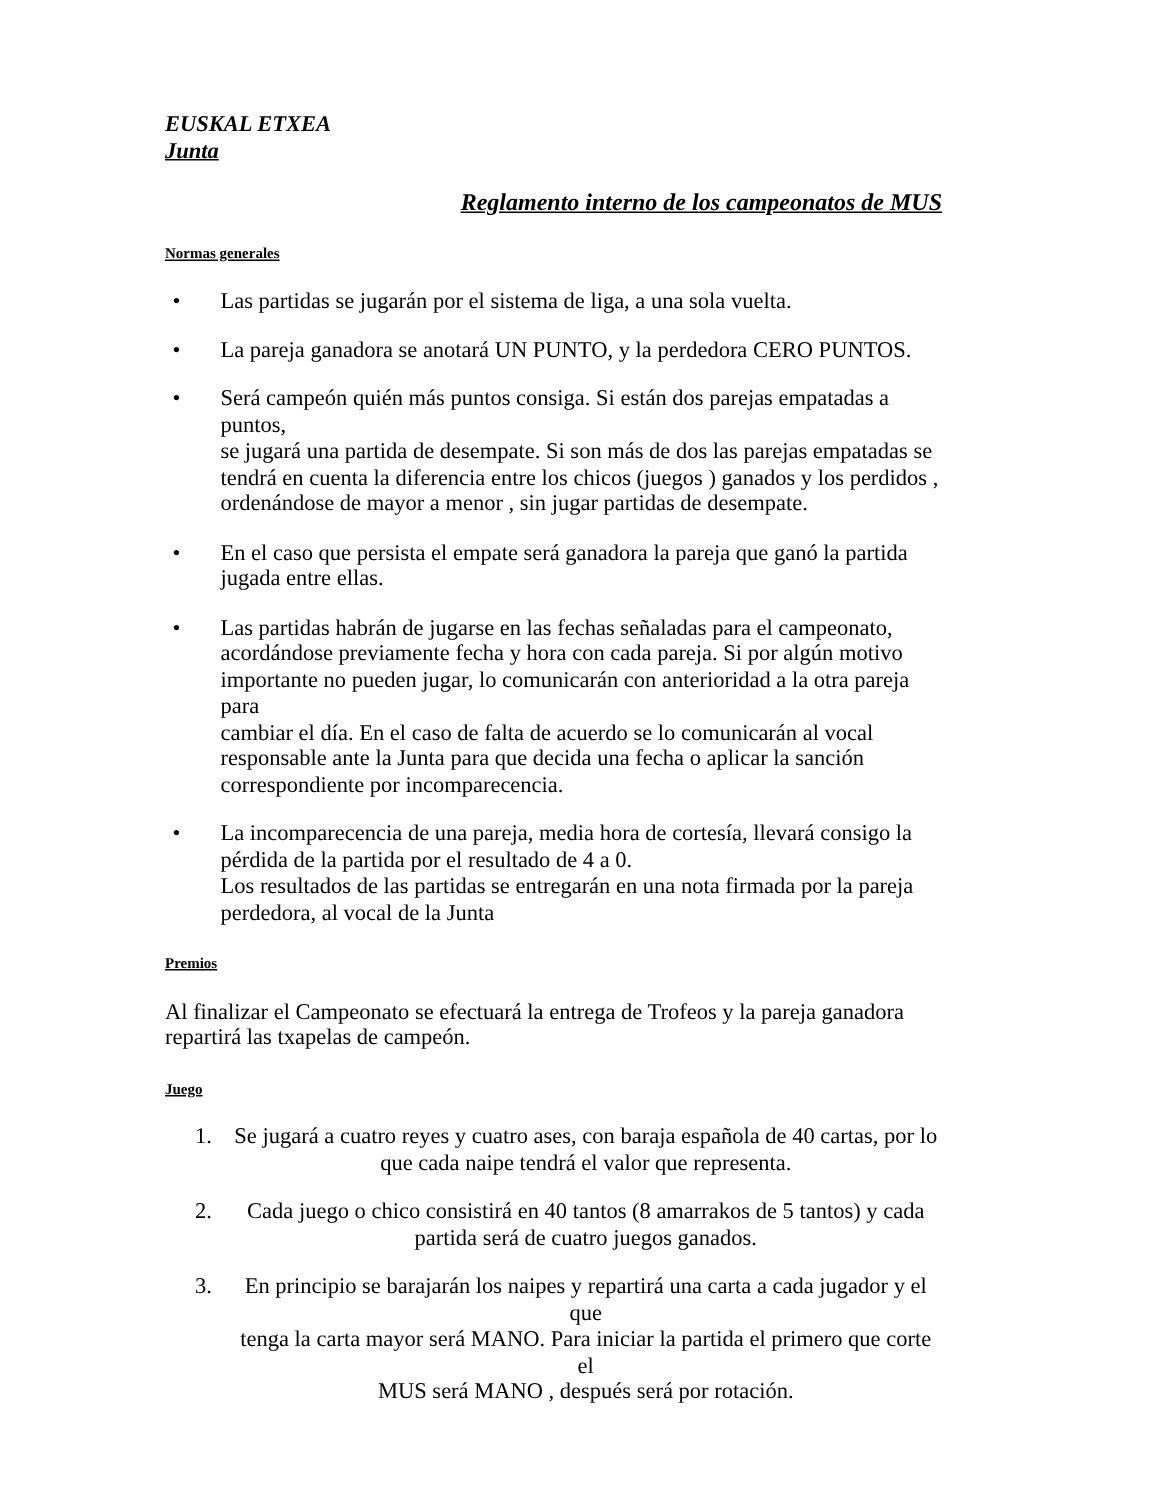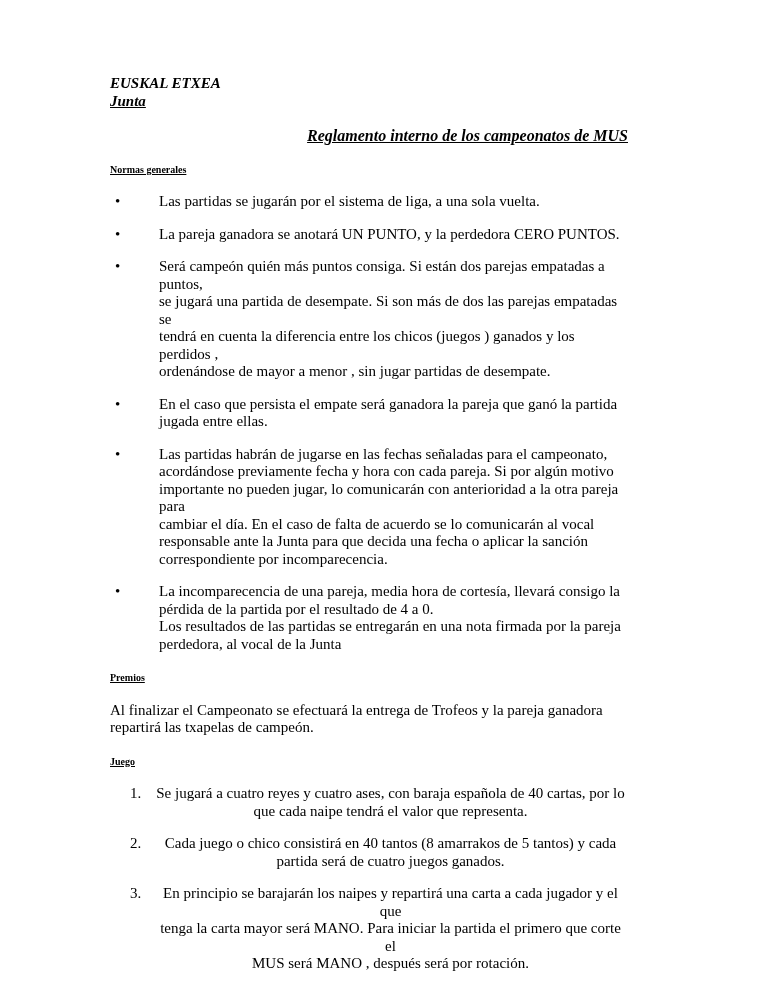--- a/index.html
+++ b/index.html
@@ -37,21 +37,21 @@
     margin: 16px 0 0 0;
   }
   .bullet-list { margin: 0; padding: 0; list-style: none; }
   .bullet-item { display: flex; margin-top: 15px; }
   .bullet-marker {
     flex: none;
     width: 37px;
     padding-left: 5px;
     box-sizing: border-box;
   }
-  .bullet-text { flex: 1; white-space: pre-line; margin-left: 12px; }
+  .bullet-text { flex: 1; white-space: pre-line; }
   .para { margin: 15px 0 0 0; white-space: pre-line; }
   .num-list { margin: 0; padding: 0; }
   .num-item { display: flex; margin-top: 15px; margin-left: 20px; }
   .num-marker { flex: none; width: 23px; }
   .num-text { flex: 1; white-space: pre-line; text-align: center; }
 </style>
 </head>
 <body>
 
 <div class="page">

